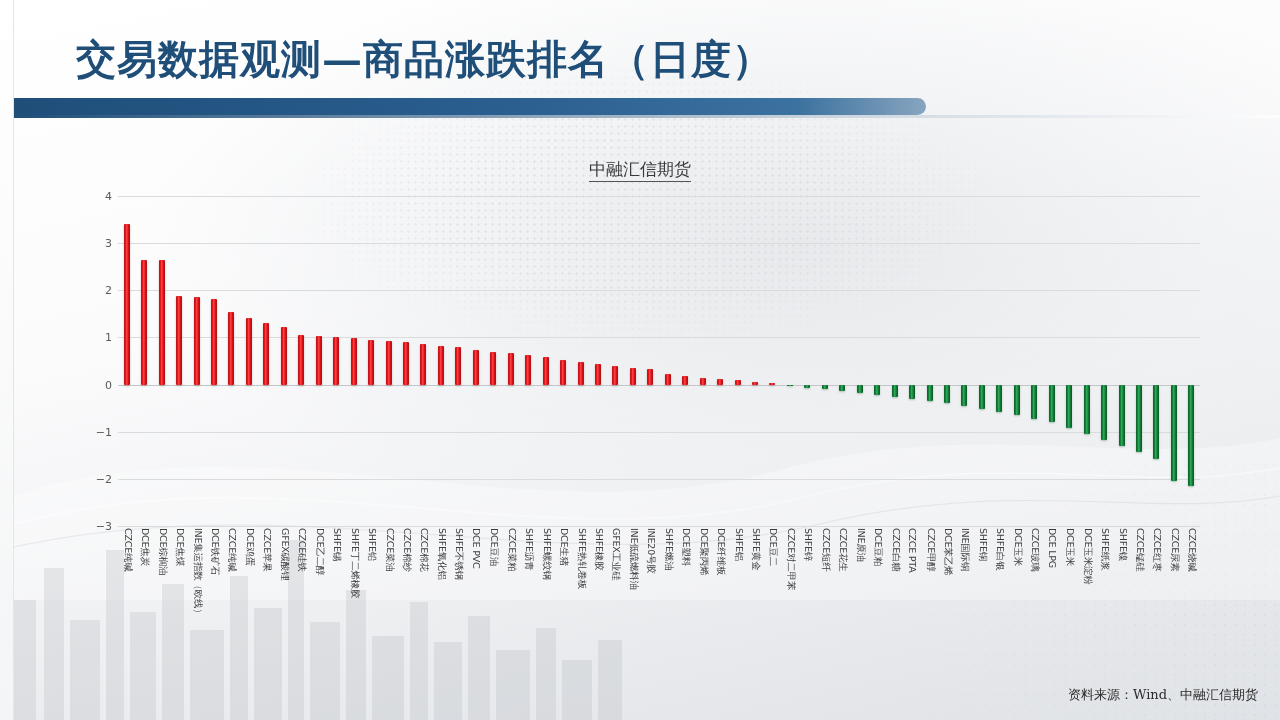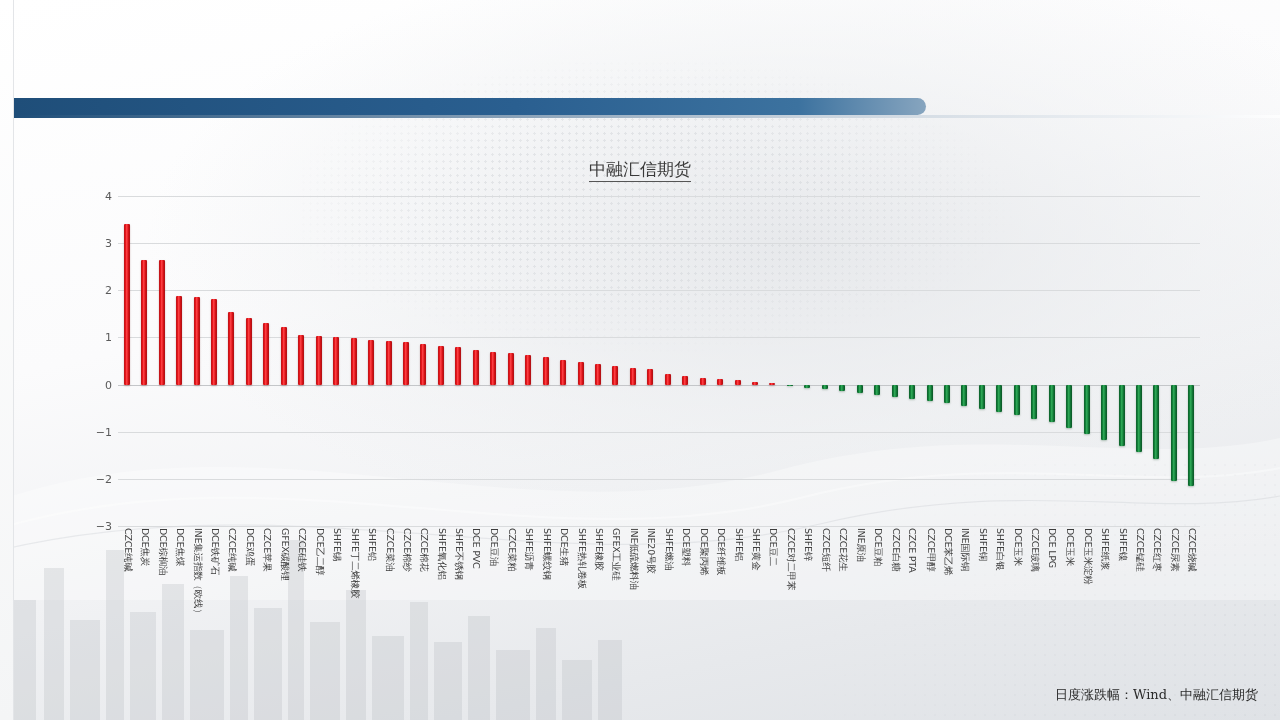--- a/index.html
+++ b/index.html
@@ -195,20 +195,21 @@
     <rect x="496" y="170" width="34" height="70"></rect>
     <rect x="536" y="148" width="20" height="92"></rect>
     <rect x="562" y="180" width="30" height="60"></rect>
     <rect x="598" y="160" width="24" height="80"></rect>
   </g>
 </svg>
 
 <div id="left-bar"></div>
 
 <div id="title-band">
+  <div id="title-text">交易数据观测—商品涨跌排名（日度）</div>
   <div id="title-underline"></div>
   <div id="title-underline-2"></div>
 </div>
 
 <div id="chart-title">
   <span>中融汇信期货</span>
 </div>
 
 <div id="plot-wrap">
   <div id="y-axis">
@@ -603,13 +604,13 @@
       <div class="xl">CZCE红枣</div>
     </div>
     <div class="xl-slot">
       <div class="xl">CZCE尿素</div>
     </div>
     <div class="xl-slot">
       <div class="xl">CZCE烧碱</div>
     </div>
   </div>
 
-<div id="source-note">日度涨跌幅：Wind、中融汇信期货</div>
+<div id="source-note">资料来源：Wind、中融汇信期货</div>
 
 </body></html>

